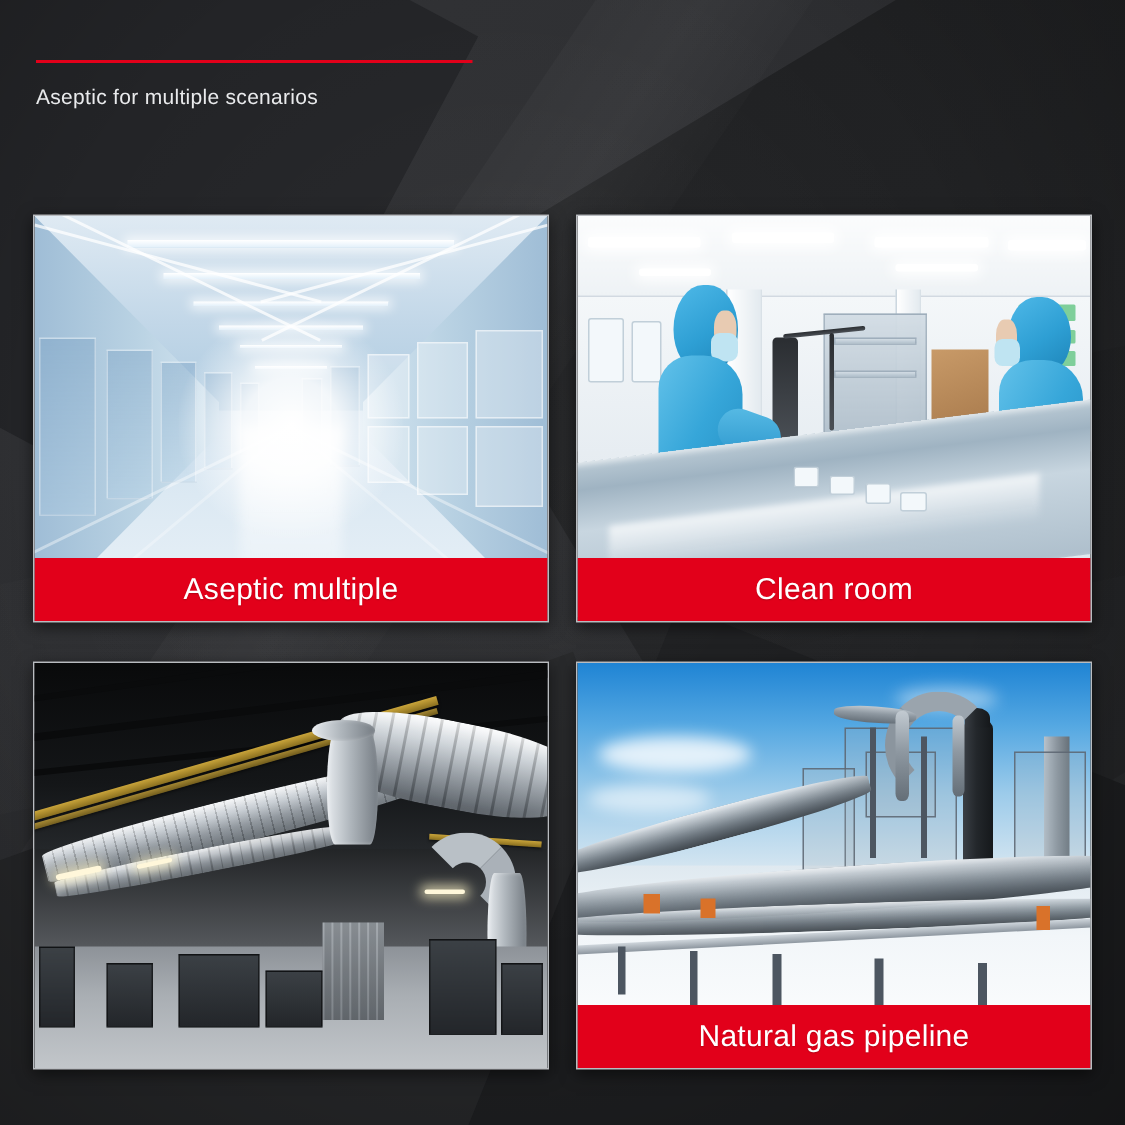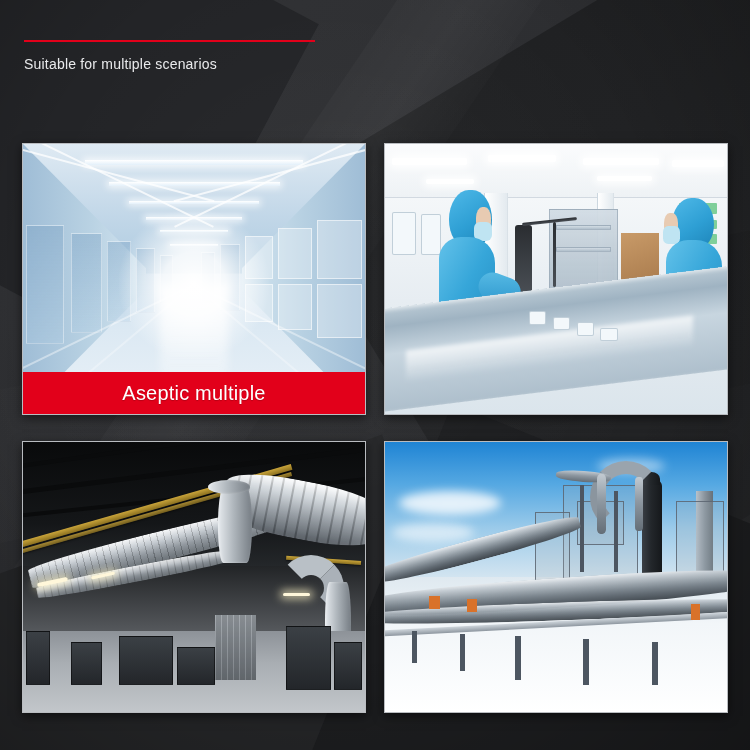--- a/index.html
+++ b/index.html
@@ -462,21 +462,21 @@
   <div class="facet facet-tl"></div>
   <div class="facet facet-tr"></div>
   <div class="facet facet-stripe"></div>
   <div class="facet facet-mid"></div>
   <div class="facet facet-bl"></div>
   <div class="facet facet-br"></div>
   <div class="vignette"></div>
 
   <div class="header">
     <div class="title-rule"></div>
-    <div class="subtitle">Suitable for multiple scenarios</div>
+    <div class="subtitle">Aseptic for multiple scenarios</div>
   </div>
 
   <div class="grid">
 
     <div class="card">
       <div class="photo cleanroom">
         <div class="cr-ceiling"></div>
         <div class="cr-floor"></div>
         <div class="cr-wall-l"></div>
         <div class="cr-wall-r"></div>
@@ -565,20 +565,21 @@
           <div class="cw-glove" style="right:82%;top:55%;width:16%;height:11%;"></div>
         </div>
 
         <div class="cw-bench"></div>
         <div class="cw-bench-gloss"></div>
         <div class="cw-part" style="left:42%;top:62%;width:5%;height:5%;"></div>
         <div class="cw-part" style="left:49%;top:64%;width:5%;height:5%;"></div>
         <div class="cw-part" style="left:56%;top:66%;width:5%;height:5%;"></div>
         <div class="cw-part" style="left:63%;top:68%;width:5%;height:5%;"></div>
       </div>
+      <div class="caption">Clean room</div>
     </div>
 
     <div class="card">
       <div class="photo vent">
         <div class="vt-ceil"></div>
 
         <div class="vt-beam" style="left:-5%;top:18%;width:115%;height:5px;transform:rotate(-7deg);"></div>
         <div class="vt-beam" style="left:-5%;top:27%;width:115%;height:4px;transform:rotate(-6deg);"></div>
         <div class="vt-beam" style="left:-5%;top:9%;width:115%;height:4px;transform:rotate(-8deg);"></div>
 
@@ -641,16 +642,17 @@
         <div class="pl-rail" style="left:-4%;top:70%;width:112%;height:6px;transform:rotate(-3deg);"></div>
         <div class="pl-leg" style="left:8%;top:70%;width:5px;height:12%;"></div>
         <div class="pl-leg" style="left:22%;top:71%;width:5px;height:14%;"></div>
         <div class="pl-leg" style="left:38%;top:72%;width:6px;height:16%;"></div>
         <div class="pl-leg" style="left:58%;top:73%;width:6px;height:17%;"></div>
         <div class="pl-leg" style="left:78%;top:74%;width:6px;height:16%;"></div>
         <div class="pl-orange" style="left:13%;top:57%;width:3%;height:5%;"></div>
         <div class="pl-orange" style="left:24%;top:58%;width:3%;height:5%;"></div>
         <div class="pl-orange" style="right:8%;top:60%;width:2.5%;height:6%;"></div>
       </div>
+      <div class="caption">Natural gas pipeline</div>
     </div>
 
   </div>
 </div>
 
 </body></html>

